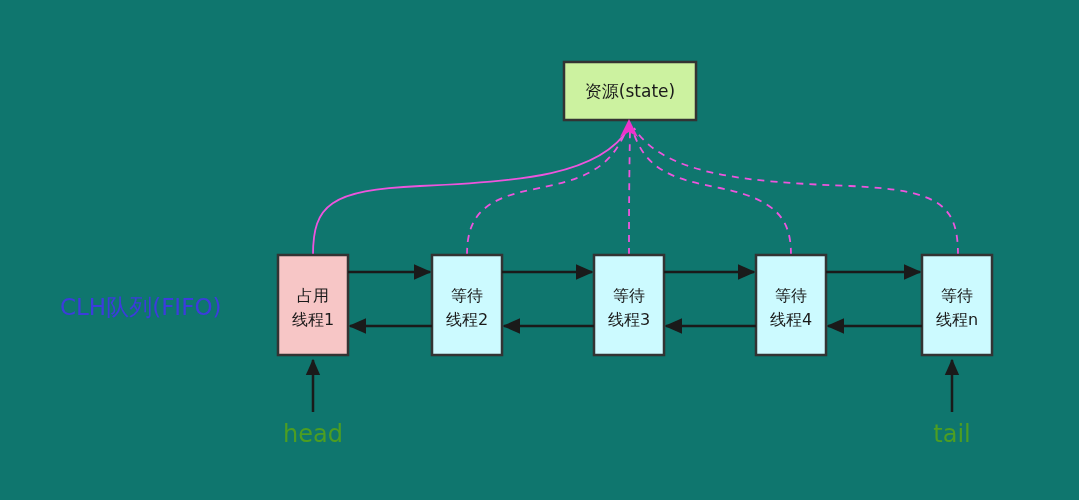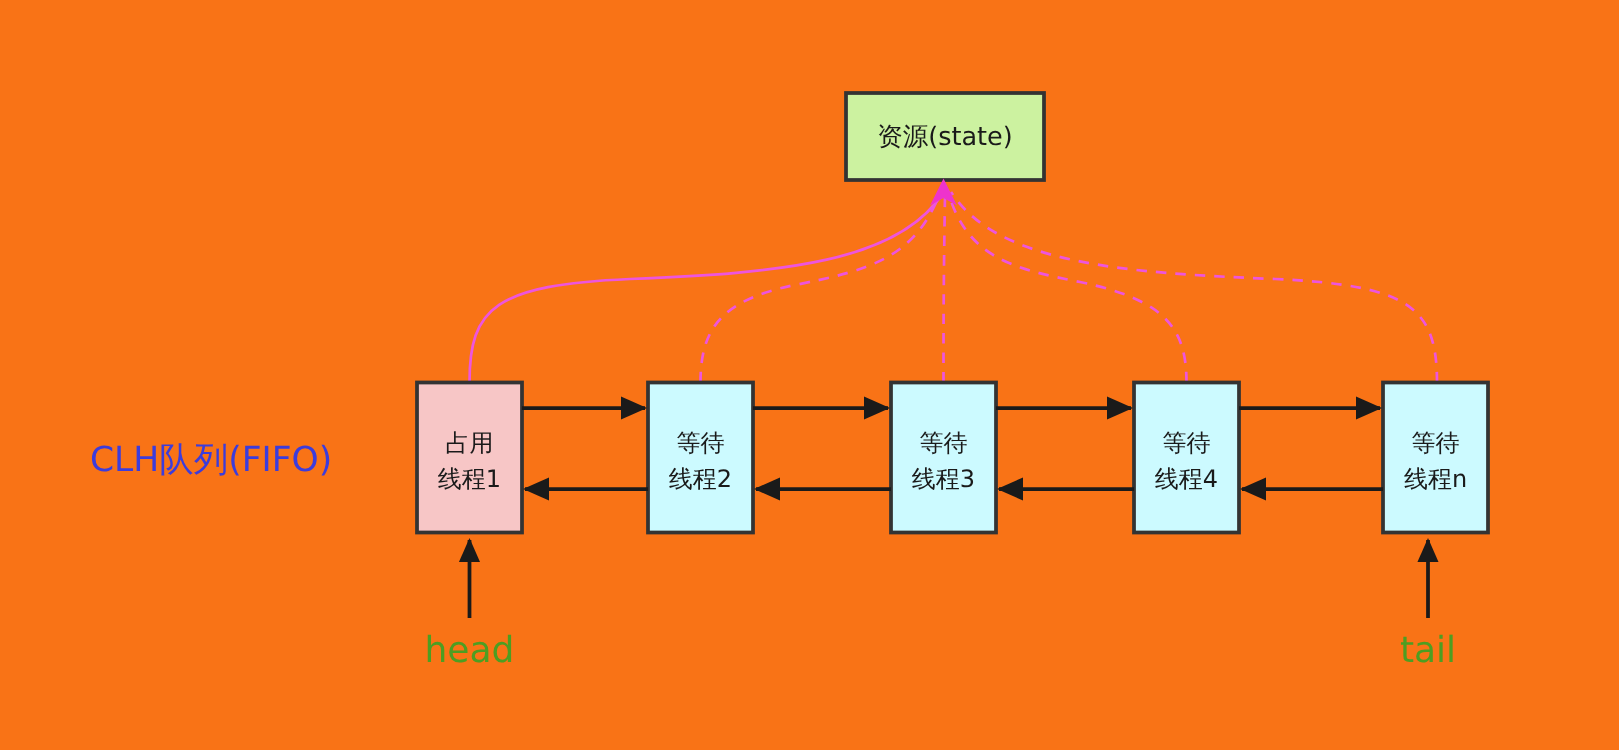--- a/index.html
+++ b/index.html
@@ -8,21 +8,21 @@
     padding: 0;
     background: #ffffff;
   }
   body {
     font-family: "DejaVu Sans", "Liberation Sans", sans-serif;
   }
   #stage {
     position: relative;
     width: 1079px;
     height: 500px;
-    background: #f97316;
+    background: #0f766e;
     overflow: hidden;
   }
   #diagram-svg {
     position: absolute;
     left: 0;
     top: 0;
     width: 1079px;
     height: 500px;
     display: block;
   }

